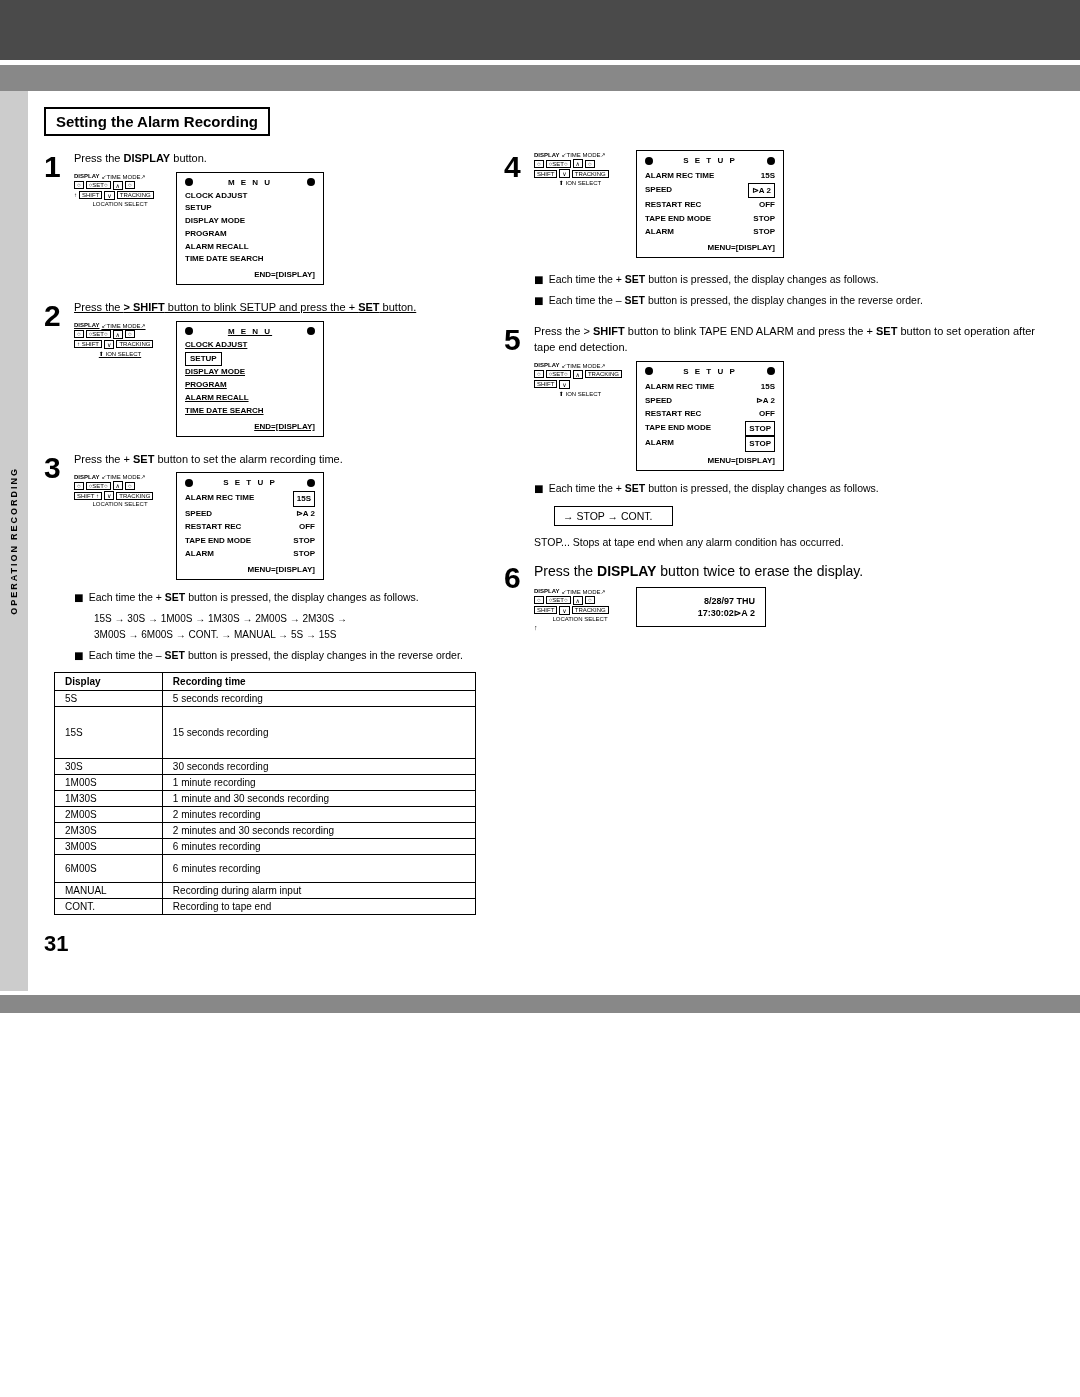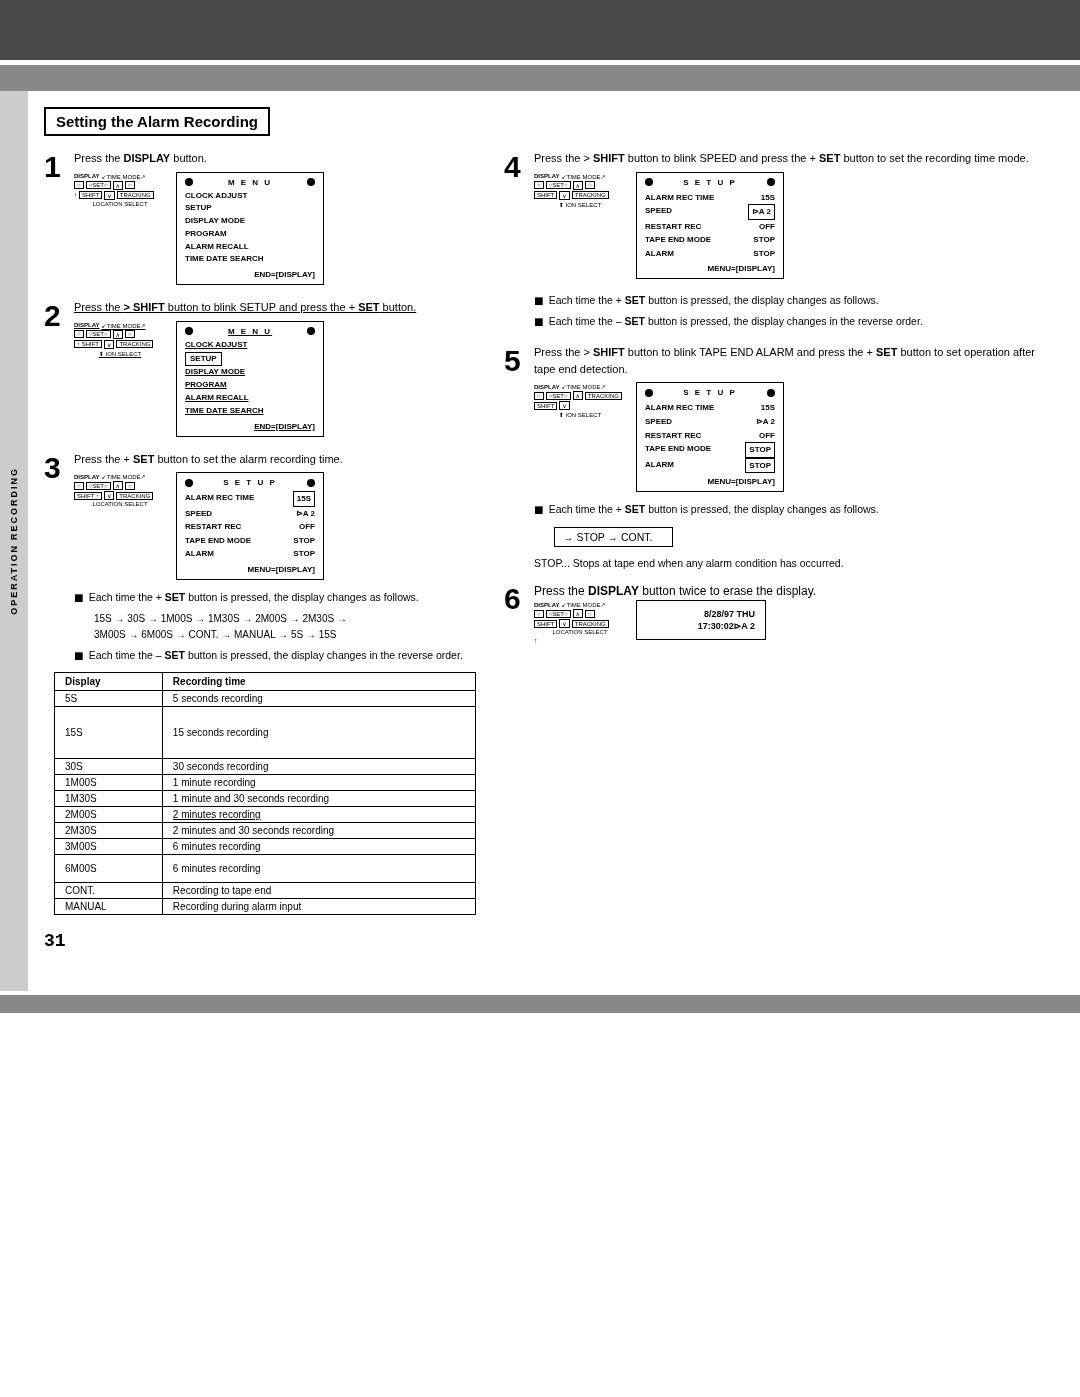--- a/index.html
+++ b/index.html
@@ -222,53 +222,52 @@
             <tr>
                 <td style="border:1px solid #000;padding:2px 10px;">1M00S</td>
                 <td style="border:1px solid #000;padding:2px 10px;margin-top:44px;">1 minute recording</td>
               </tr>
             <tr>
                 <td style="border:1px solid #000;padding:2px 10px;">1M30S</td>
                 <td style="border:1px solid #000;padding:2px 10px;">1 minute and 30 seconds recording</td>
               </tr>
             <tr>
                 <td style="border:1px solid #000;padding:2px 10px;">2M00S</td>
-                <td style="border:1px solid #000;padding:2px 10px;text-decoration:underline;">2 minutes recording</td>
+                <td style="border:1px solid #000;padding:2px 10px;">2 minutes recording</td>
               </tr>
             <tr>
                 <td style="border:1px solid #000;padding:2px 10px;">2M30S</td>
                 <td style="border:1px solid #000;padding:2px 10px;">2 minutes and 30 seconds recording</td>
               </tr>
             <tr>
                 <td style="border:1px solid #000;padding:2px 10px;">3M00S</td>
                 <td style="border:1px solid #000;padding:2px 10px;">6 minutes recording</td>
               </tr>
             <tr>
                 <td style="border:1px solid #000;padding:8px 10px;">6M00S</td>
                 <td style="border:1px solid #000;padding:2px 10px;">6 minutes recording</td>
               </tr>
             <tr>
+                <td style="border:1px solid #000;padding:2px 10px;">MANUAL</td>
+                <td style="border:1px solid #000;padding:2px 10px;">Recording during alarm input</td>
+              </tr>
+            <tr>
                 <td style="border:1px solid #000;padding:2px 10px;">CONT.</td>
                 <td style="border:1px solid #000;padding:2px 10px;">Recording to tape end</td>
-              </tr>
-            <tr>
-                <td style="border:1px solid #000;padding:2px 10px;">MANUAL</td>
-                <td style="border:1px solid #000;padding:2px 10px;">Recording during alarm input</td>
               </tr>
           </tbody>
         </table>
 
       </div>
 
       <div style="flex:1;">
 
         <div style="display:flex;gap:8px;margin-bottom:14px;align-items:flex-start;">
           <div style="font-size:30px;font-weight:bold;line-height:1;min-width:22px;margin-top:2px;">4</div>
           <div style="flex:1;">
-            <div style="font-size:11px;line-height:1.5;margin-bottom:5px;">Press the &gt; <b>SHIFT</b> button to blink SPEED and press the + <b>SET</b> button to set the recording time mode.</div>
             <div style="display:flex;gap:10px;align-items:flex-start;">
 
               <div style="font-size:6.5px;width:92px;flex-shrink:0;">
                 <div style="display:flex;align-items:center;gap:2px;margin:1px 0;">
                   <span style="font-size:6px;font-weight:bold;">DISPLAY</span>
                   <span style="font-size:6px;">↙TIME MODE↗</span>
                 </div>
                 <div style="display:flex;align-items:center;gap:2px;margin:1px 0;">
                   <span style="border:1px solid #000;padding:0 2px;font-size:6px;background:#fff;">○</span>
                   <span style="border:1px solid #000;padding:0 2px;font-size:6px;background:#fff;">○SET○</span>
@@ -396,21 +395,21 @@
             → STOP → CONT.
           </div>
           <div style="font-size:10.5px;line-height:1.6;margin:2px 0;">
             STOP... Stops at tape end when any alarm condition has occurred.
           </div>
         </div>
 
         <div style="display:flex;gap:8px;margin-top:10px;align-items:flex-start;">
           <div style="font-size:30px;font-weight:bold;line-height:1;min-width:22px;margin-top:2px;">6</div>
           <div style="flex:1;">
-            <div style="font-size:12px;line-height:1.5;">Press the <b>DISPLAY</b> button twice to erase the display.</div>
+            <div style="font-size:14px;line-height:1.5;margin-bottom:5px;">Press the <b>DISPLAY</b> button twice to erase the display.</div>
             <div style="display:flex;gap:10px;align-items:flex-start;">
 
               <div style="font-size:6.5px;width:92px;flex-shrink:0;">
                 <div style="display:flex;align-items:center;gap:2px;margin:1px 0;">
                   <span style="font-size:6px;font-weight:bold;">DISPLAY</span>
                   <span style="font-size:6px;">↙TIME MODE↗</span>
                 </div>
                 <div style="display:flex;align-items:center;gap:2px;margin:1px 0;">
                   <span style="border:1px solid #000;padding:0 2px;font-size:6px;background:#fff;">○</span>
                   <span style="border:1px solid #000;padding:0 2px;font-size:6px;background:#fff;">○SET○</span>
@@ -432,19 +431,19 @@
               </div>
             </div>
           </div>
         </div>
 
       </div>
     </div>
 
     
     <div style="display:flex;justify-content:flex-start;margin-top:16px;padding-left:0;">
-      <span style="font-size:18px;font-weight:bold;font-family:Liberation Mono, monospace;">31</span>
+      <span style="font-size:22px;font-weight:bold;">31</span>
     </div>
 
   </div>
 </div>
 
 <div style="background:#888;height:18px;width:100%;margin-top:4px;"></div>
 
 </body></html>

